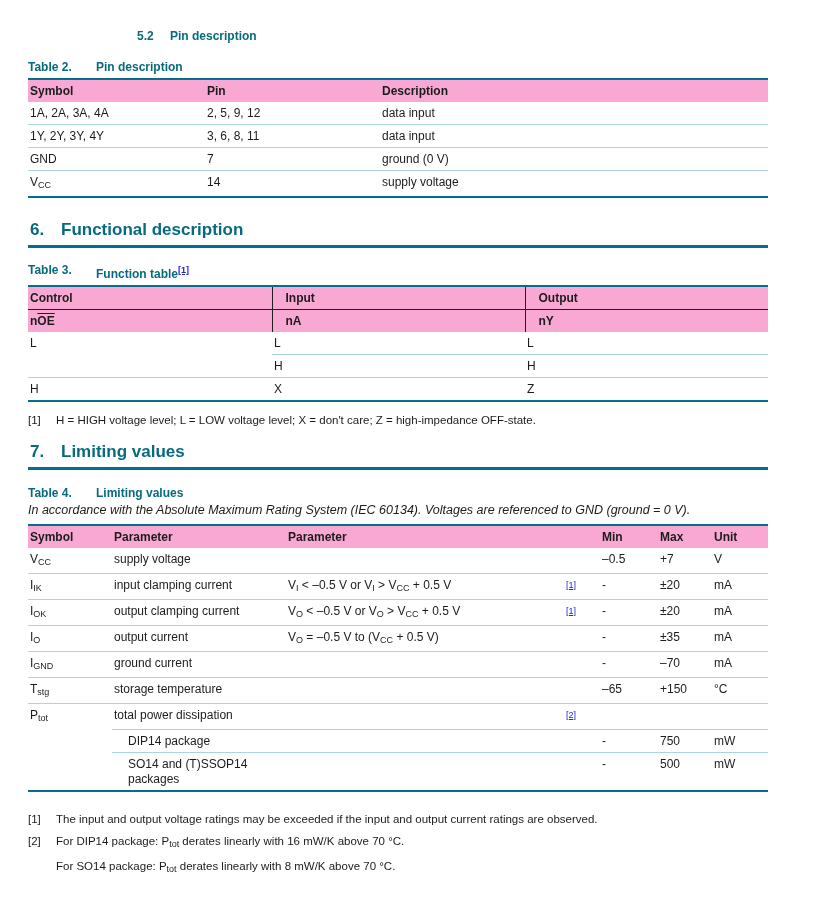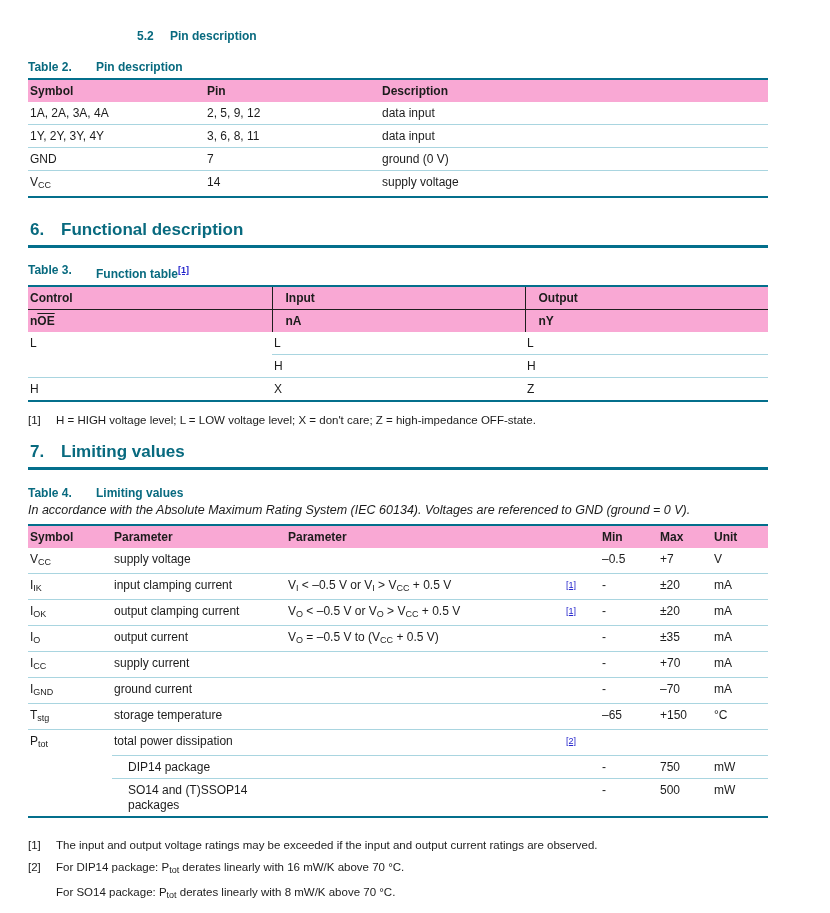--- a/index.html
+++ b/index.html
@@ -233,29 +233,20 @@
       <tr class="sep">
         <td class="sym"><span>I</span><span class="seg-sub">O</span></td>
         <td>output current</td>
         <td><span>V</span><span class="seg-sub">O</span><span> = –0.5 V to (V</span><span class="seg-sub">CC</span><span> + 0.5 V)</span></td>
         <td class="note"></td>
         <td>-</td>
         <td>±35</td>
         <td>mA</td>
       </tr>
       <tr class="sep">
-        <td class="sym"><span>I</span><span class="seg-sub">CC</span></td>
-        <td>supply current</td>
-        <td></td>
-        <td class="note"></td>
-        <td>-</td>
-        <td>+70</td>
-        <td>mA</td>
-      </tr>
-      <tr class="sep">
         <td class="sym"><span>I</span><span class="seg-sub">GND</span></td>
         <td>ground current</td>
         <td></td>
         <td class="note"></td>
         <td>-</td>
         <td>–70</td>
         <td>mA</td>
       </tr>
       <tr class="sep">
         <td class="sym"><span>T</span><span class="seg-sub">stg</span></td>

